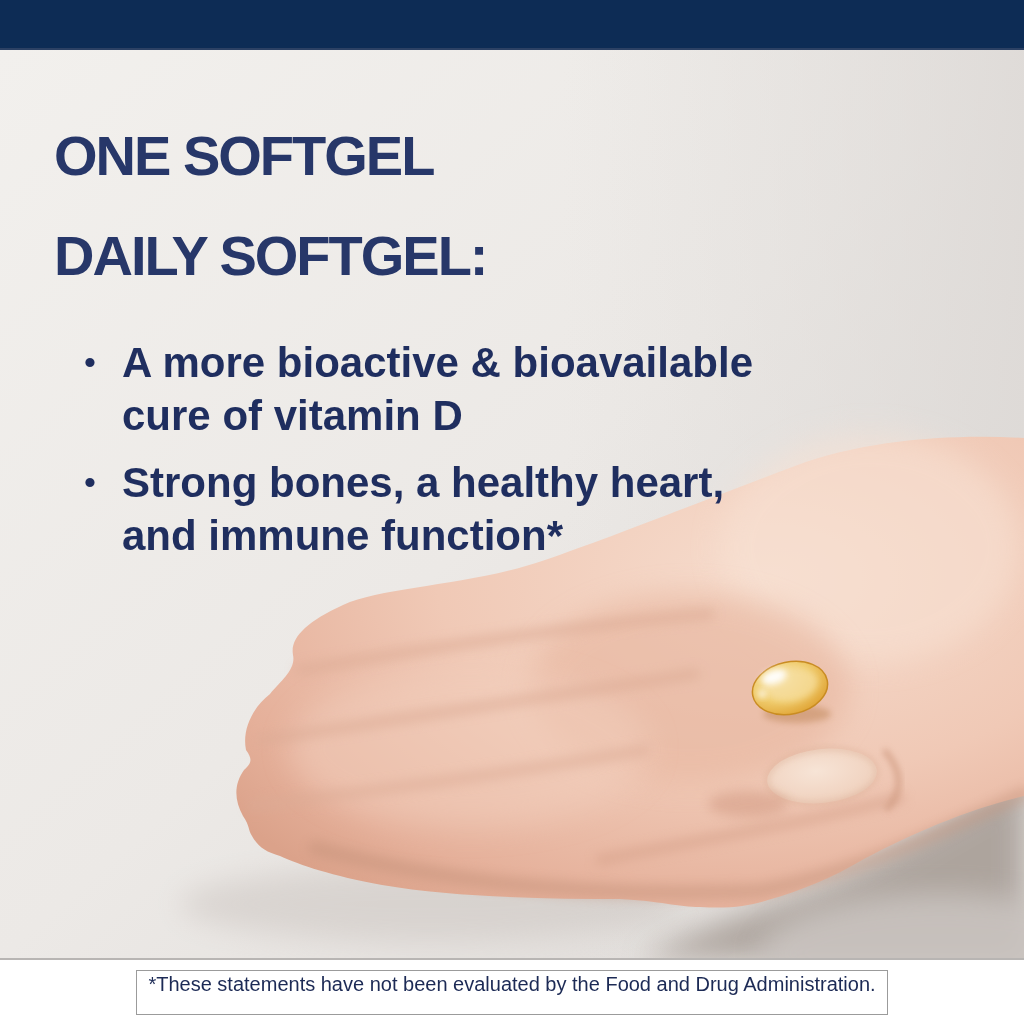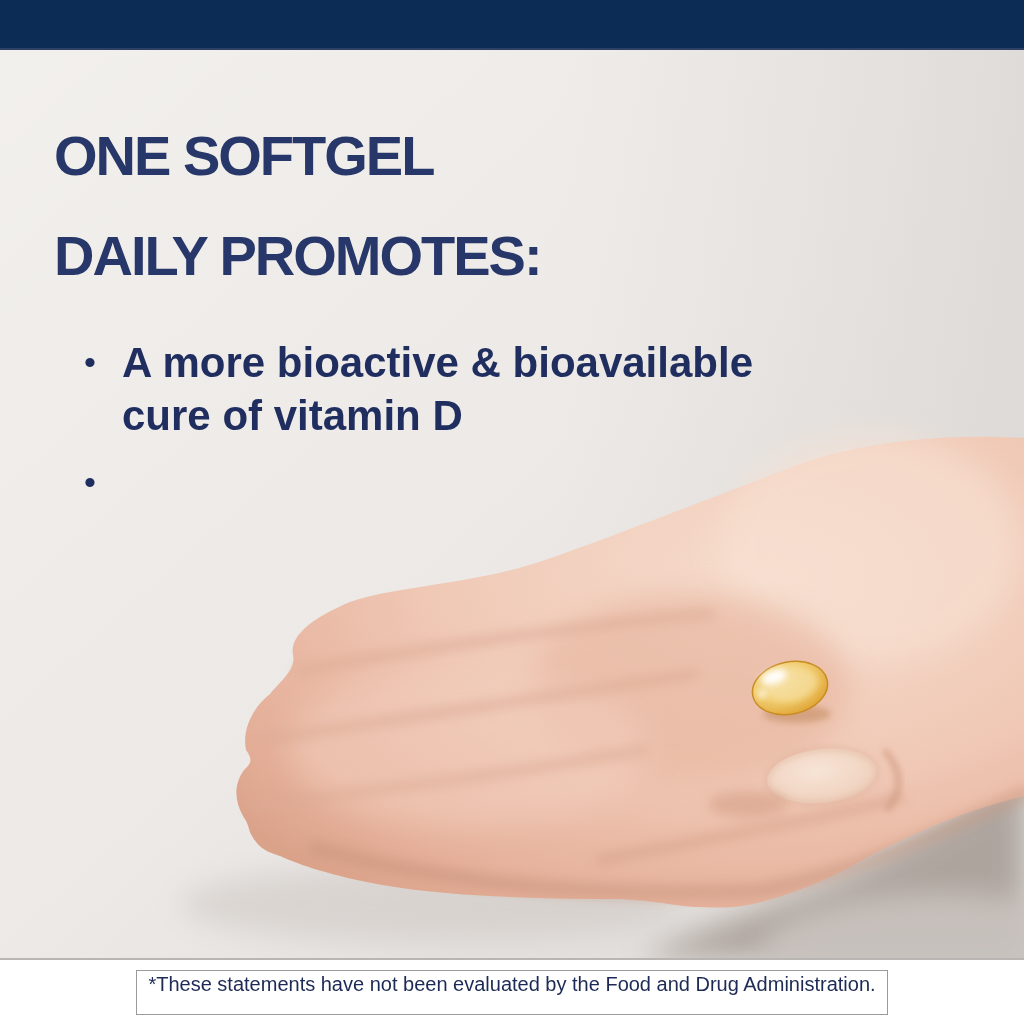--- a/index.html
+++ b/index.html
@@ -158,34 +158,36 @@
         <ellipse cx="797" cy="666" rx="34" ry="9" fill="#b97f4e" opacity="0.45" filter="url(#b3)"></ellipse>
         <ellipse cx="790" cy="640" rx="38" ry="26" transform="rotate(-12 790 640)" fill="url(#gel)" stroke="#c98c22" stroke-width="1.5"></ellipse>
         <ellipse cx="792" cy="637" rx="26" ry="16" transform="rotate(-12 792 637)" fill="#f6dd9d" opacity="0.75" filter="url(#b3)"></ellipse>
         <ellipse cx="774" cy="629" rx="13" ry="7" transform="rotate(-18 774 629)" fill="#ffffff" opacity="0.95" filter="url(#b3)"></ellipse>
         <circle cx="762" cy="646" r="4" fill="#ffffff" opacity="0.8" filter="url(#b3)"></circle>
       </g>
     </svg>
 
     <h1 class="headline">
       <span>ONE SOFTGEL</span>
-      <span>DAILY PROMOTES:</span>
+      <span>DAILY SOFTGEL:</span>
     </h1>
 
     <ul class="benefits">
       <li class="benefit">
         <span class="dot">•</span>
         <span class="lines">
           <span>A more bioactive &amp; bioavailable</span>
           <span>cure of vitamin D</span>
         </span>
       </li>
       <li class="benefit">
         <span class="dot">•</span>
         <span class="lines">
+          <span>Strong bones, a healthy heart,</span>
+          <span>and immune function*</span>
         </span>
       </li>
     </ul>
   </div>
 
   <div class="footer">
     <div class="disclaimer-box">
       <div>*These statements have not been evaluated by the Food and Drug Administration.</div>
     </div>
   </div>

